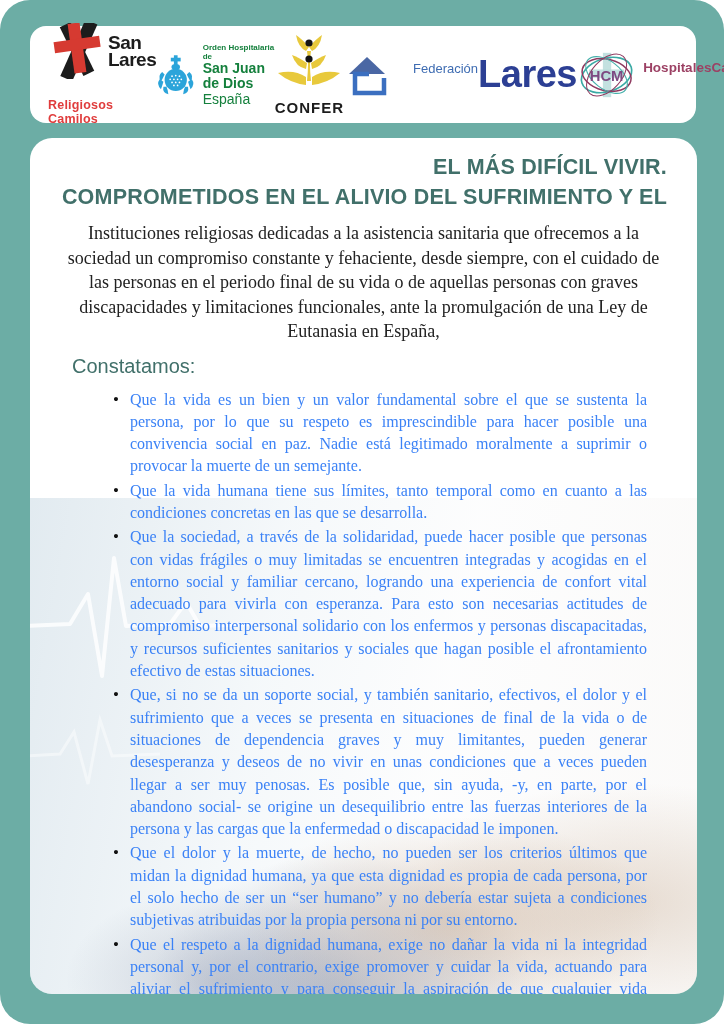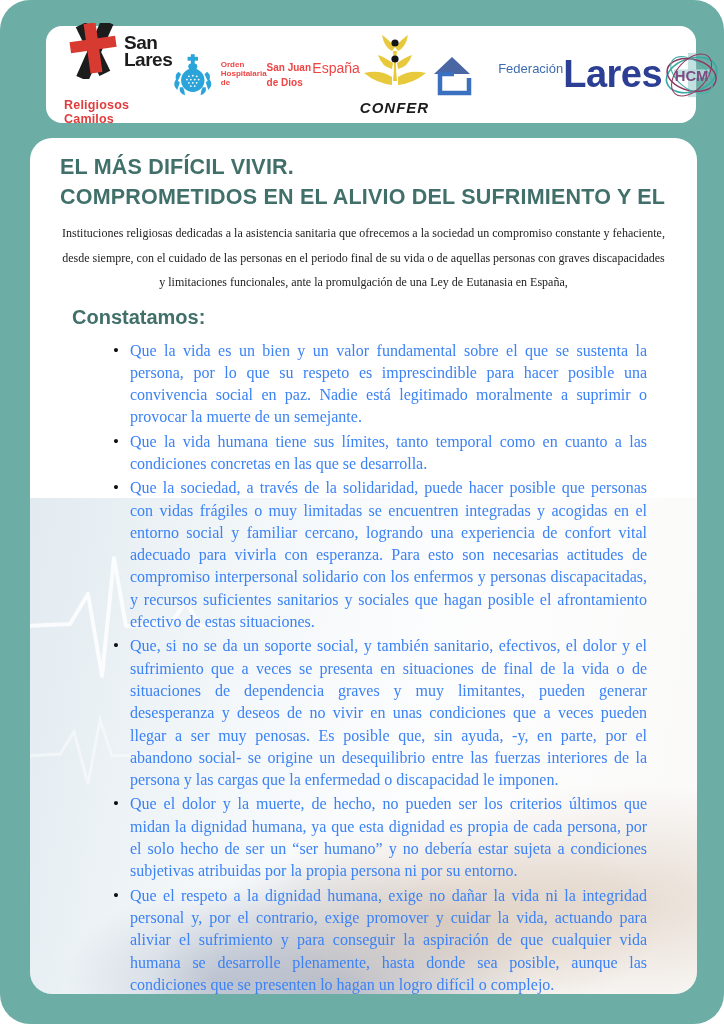--- a/index.html
+++ b/index.html
@@ -1,38 +1,38 @@
 <!DOCTYPE html>
 <html lang="es"><head>
 <meta charset="utf-8">
 <style>
   html,body{margin:0;padding:0;background:#ffffff;}
   body{width:724px;height:1024px;position:relative;font-family:"Liberation Sans",sans-serif;}
   .frame{position:absolute;inset:0;background:#6cada5;border-radius:30px;}
 
   
-  .header-card{position:absolute;left:46px;right:28px;top:26px;height:97px;background:#fff;
+  .header-card{position:absolute;left:30px;right:28px;top:26px;height:97px;background:#fff;
     border-radius:16px;display:flex;align-items:center;justify-content:space-between;padding:0 18px;box-sizing:border-box;}
   .logo{display:flex;align-items:center;gap:7px;}
 
   
   .sancamilo{flex-direction:column;gap:1px;align-items:center;}
   .sc-top{display:flex;align-items:center;gap:2px;}
   .sc-name{display:flex;flex-direction:column;color:#1c1c1c;font-weight:bold;
     font-size:19px;line-height:17px;letter-spacing:-0.5px;}
   .sc-sub{color:#e03c3c;font-weight:bold;font-size:12.5px;margin-top:18px;letter-spacing:0.2px;}
 
   
-  .sjd-text{display:flex;flex-direction:row;color:#ef4444;}
+  .sjd-text{display:flex;flex-direction:column;color:#15803d;}
   .sjd-l1{font-size:8px;font-weight:bold;}
-  .sjd-l2{font-size:10px;font-weight:bold;line-height:15px;}
+  .sjd-l2{font-size:14px;font-weight:bold;line-height:15px;}
   .sjd-l3{font-size:14px;}
 
   
-  .confer{flex-direction:column;gap:12px;font-style:italic;}
+  .confer{flex-direction:column;gap:12px;}
   .confer-label{color:#1c1c1c;font-weight:bold;font-size:15px;letter-spacing:1px;}
 
   
   .lares-text{display:flex;flex-direction:row;}
   .lares-l1{color:#3e6cb2;font-size:13px;line-height:13px;margin-left:14px;}
   .lares-l2{color:#2c3f94;font-size:38px;font-weight:bold;line-height:25px;letter-spacing:-0.5px;}
 
   
   .hcm-text{display:flex;flex-direction:row;color:#9c4164;font-weight:bold;font-size:13.5px;line-height:15px;}
 
@@ -43,25 +43,25 @@
     background:linear-gradient(100deg,rgba(202,218,228,0.55) 0%,rgba(226,236,242,0.35) 35%,rgba(240,242,244,0.15) 60%,rgba(238,234,230,0.25) 100%);}
   .ecg{position:absolute;left:0;top:368px;pointer-events:none;}
   .handshake{position:absolute;left:0;right:0;bottom:0;height:330px;pointer-events:none;background:
     radial-gradient(ellipse 300px 150px at 63% 78%,rgba(199,173,150,0.50),transparent 70%),
     radial-gradient(ellipse 330px 170px at 90% 72%,rgba(206,183,161,0.45),transparent 70%),
     radial-gradient(ellipse 280px 210px at 47% 102%,rgba(92,106,138,0.42),transparent 70%),
     radial-gradient(ellipse 210px 130px at 28% 96%,rgba(118,128,154,0.32),transparent 72%),
     radial-gradient(ellipse 120px 60px at 52% 86%,rgba(255,255,255,0.5),transparent 75%);}
   .content{position:relative;padding:14px 30px 0 30px;}
 
-  .doc-title{margin:0 auto;max-width:620px;text-align:left;color:#41706a;
+  .doc-title{margin:0 auto;max-width:620px;text-align:right;color:#41706a;
     font-size:21.5px;font-weight:bold;line-height:30px;letter-spacing:0.2px;}
   .intro{margin:9px auto 0 auto;max-width:624px;text-align:center;color:#222;
-    font-family:"Liberation Serif",serif;font-size:12px;line-height:24.5px;}
-  .section-heading{margin:11px 0 0 12px;color:#41706a;font-size:20px;font-weight:bold;}
+    font-family:"Liberation Serif",serif;font-size:18px;line-height:24.5px;}
+  .section-heading{margin:11px 0 0 12px;color:#41706a;font-size:20px;font-weight:normal;}
 
   .bullet-list{margin:11px 20px 0 70px;padding:0;list-style:none;}
   .bullet-list li{position:relative;color:#3b82f6;font-family:"Liberation Serif",serif;
     font-size:16px;line-height:22.3px;text-align:justify;margin-bottom:2px;}
   .bullet-list li::before{content:"\2022";position:absolute;left:-17px;top:0;color:#111;font-size:17px;}
 </style>
 </head>
 <body>
 
 <div class="frame">

